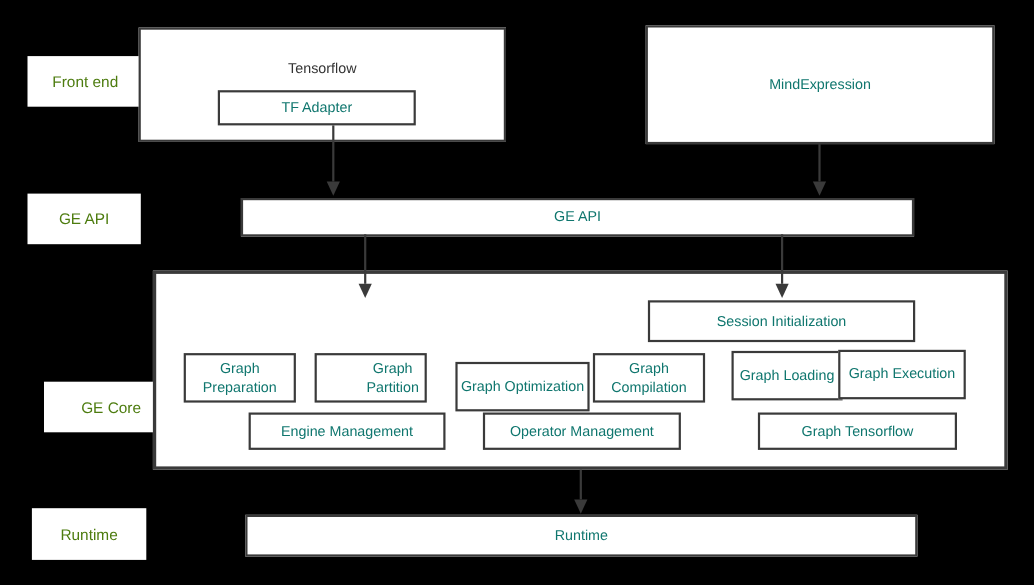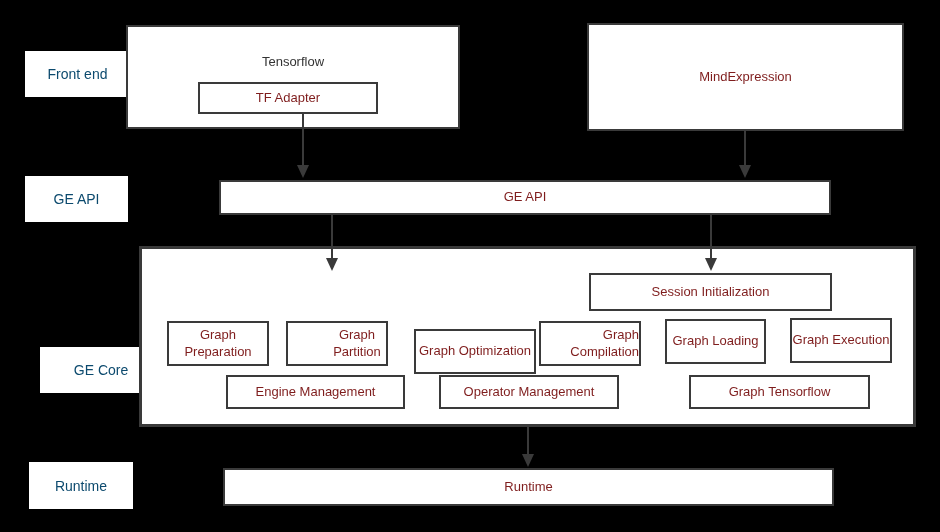--- a/index.html
+++ b/index.html
@@ -13,33 +13,33 @@
     height: 532px;
     background: #000000;
     font-family: "Liberation Sans", sans-serif;
     color: #333333;
     overflow: hidden;
   }
   
   .layer-label {
     position: absolute;
     background: #ffffff;
-    color: #0c4a6e;
+    color: #4d7c0f;
     display: flex;
     align-items: center;
     justify-content: center;
     font-size: 14px;
   }
   
   .box {
     position: absolute;
     background: #ffffff;
     border: 2px solid #3a3a3a;
     box-sizing: border-box;
-    color: #7f1d1d;
+    color: #0f766e;
     display: flex;
     align-items: center;
     justify-content: center;
     text-align: center;
     font-size: 13px;
     line-height: 1.25;
   }
   .frame {
     position: absolute;
     background: #ffffff;
@@ -96,23 +96,23 @@
 
   <div class="box" style="left:219px; top:180px; width:612px; height:35px;">GE API</div>
 
   <div class="ge-core-frame" style="left:139px; top:246px; width:777px; height:181px;">
 
     <div class="box" style="left:447px; top:24px; width:243px; height:38px;">Session Initialization</div>
 
     <div class="box" style="left:25px; top:72px; width:102px; height:45px;">Graph Preparation</div>
     <div class="box" style="left:144px; top:72px; width:102px; height:45px;padding-left:40px;">Graph Partition</div>
     <div class="box" style="left:272px; top:80px; width:122px; height:45px;">Graph Optimization</div>
-    <div class="box" style="left:397px; top:72px; width:102px; height:45px;text-align:right;">Graph Compilation</div>
+    <div class="box" style="left:397px; top:72px; width:102px; height:45px;">Graph Compilation</div>
     <div class="box" style="left:523px; top:70px; width:101px; height:45px;">Graph Loading</div>
-    <div class="box" style="left:648px; top:69px; width:102px; height:45px;">Graph Execution</div>
+    <div class="box" style="left:620px; top:69px; width:116px; height:45px;">Graph Execution</div>
 
     <div class="box" style="left:52px; top:126px; width:179px; height:34px;margin-left:32px;">Engine Management</div>
     <div class="box" style="left:297px; top:126px; width:180px; height:34px;">Operator Management</div>
     <div class="box" style="left:547px; top:126px; width:181px; height:34px;">Graph Tensorflow</div>
   </div>
 
   <div class="box" style="left:223px; top:468px; width:611px; height:38px;">Runtime</div>
 
   <div class="arrow" style="left:302px; top:114px; height:51px;"></div>
   <div class="arrow" style="left:744px; top:131px; height:34px;"></div>

